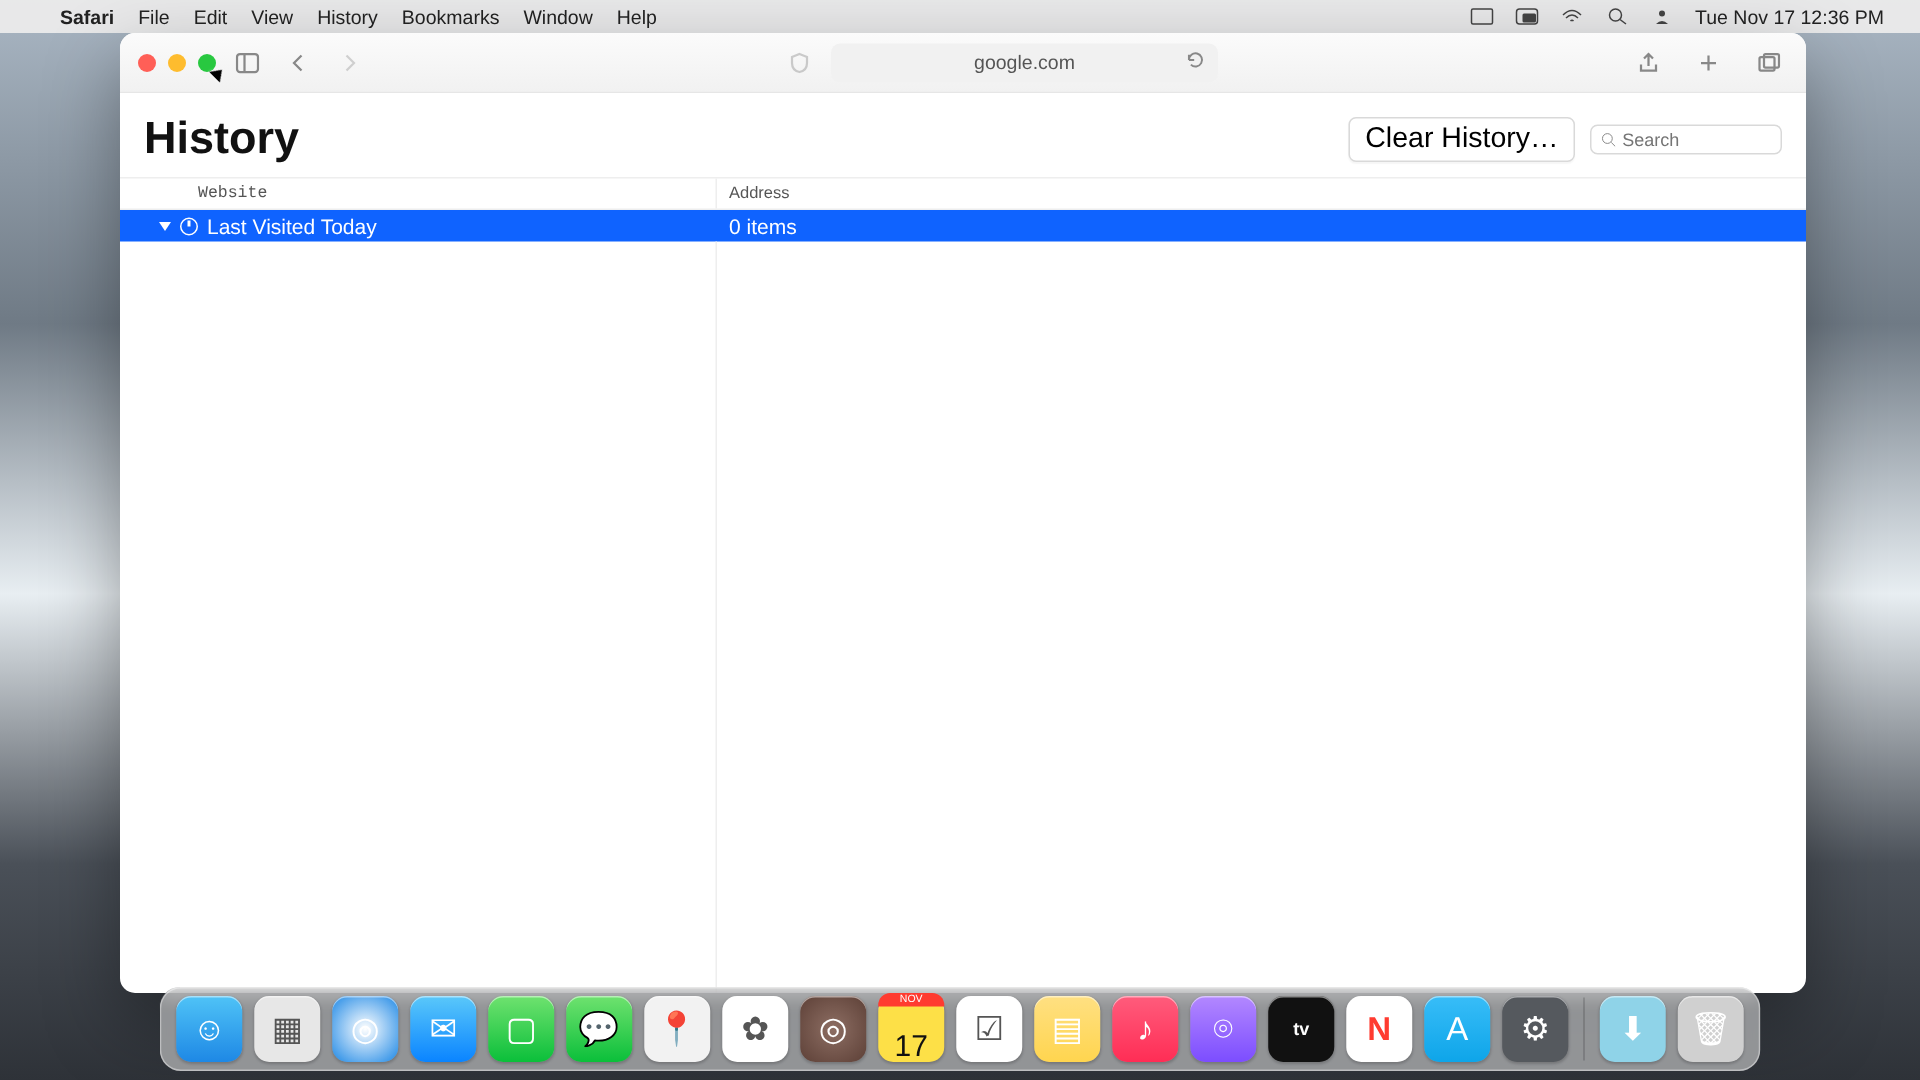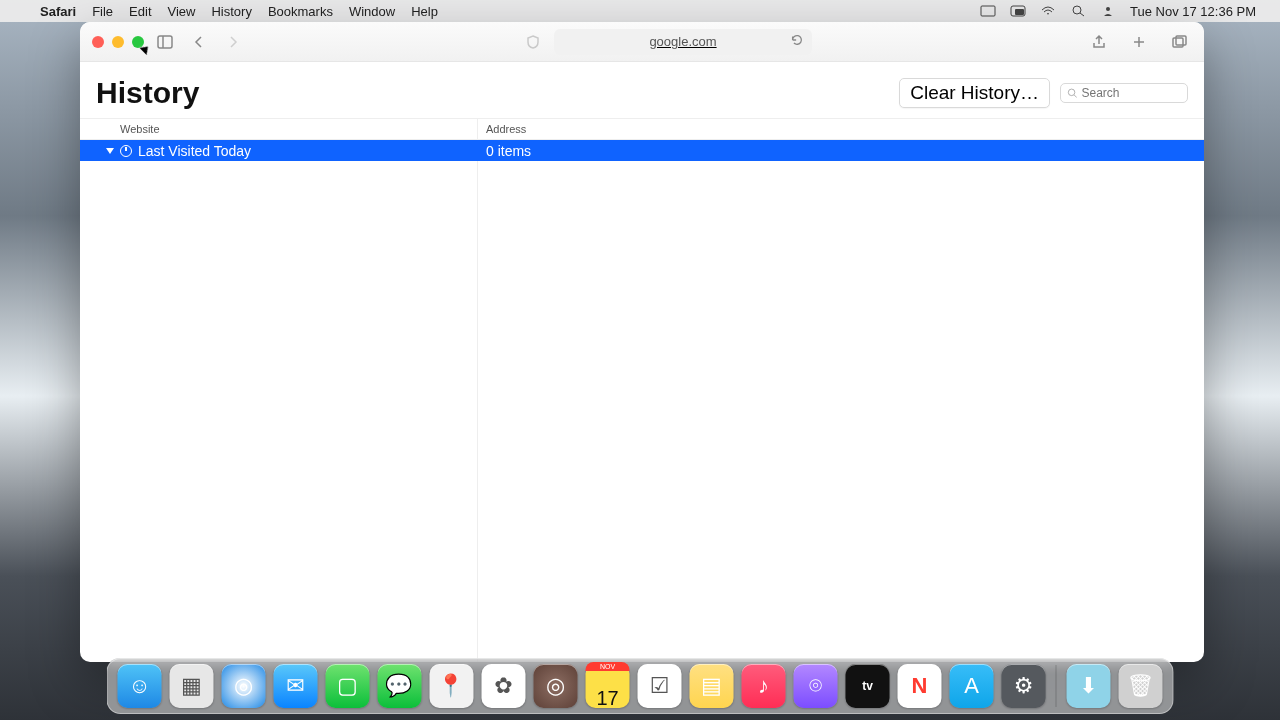--- a/index.html
+++ b/index.html
@@ -9,42 +9,42 @@
 
 .menubar { position:absolute; top:0; left:0; right:0; height:22px; background:rgba(235,235,235,.95); display:flex; align-items:center; font-size:13px; color:#222; padding:0 24px; justify-content:space-between; }
 .menubar .left { display:flex; align-items:center; gap:16px; }
 .menubar .app { font-weight:700; }
 .menubar .right { display:flex; align-items:center; gap:14px; }
 .menubar .ico { width:16px; height:12px; display:inline-block; }
 .apple { font-size:15px; line-height:1; }
 
 
 .window { position:absolute; left:80px; top:22px; width:1124px; height:640px; background:#fff; border-radius:10px; box-shadow:0 20px 50px rgba(0,0,0,.35); display:flex; flex-direction:column; overflow:hidden; }
-.titlebar { height:40px; display:flex; align-items:center; padding:0 12px; gap:8px; border-bottom:1px solid #e6e6e6; background:linear-gradient(#fbfbfb,#f1f1f1);text-decoration:underline; }
+.titlebar { height:40px; display:flex; align-items:center; padding:0 12px; gap:8px; border-bottom:1px solid #e6e6e6; background:linear-gradient(#fbfbfb,#f1f1f1); }
 .traffic { display:flex; gap:8px; }
 .dot { width:12px; height:12px; border-radius:50%; }
 .dot.r{background:#ff5f57;} .dot.y{background:#febc2e;} .dot.g{background:#28c840;}
 .tb-btn { width:26px; height:22px; display:flex; align-items:center; justify-content:center; color:#6d6d6d; border-radius:4px; }
 .tb-btn svg{width:16px;height:16px;stroke:#888;fill:none;stroke-width:1.5;}
 .addr { flex:1; max-width:460px; margin:0 auto; height:26px; background:#f1f1f1; border-radius:6px; display:flex; align-items:center; justify-content:center; font-size:13px; color:#555; position:relative; }
 .addr .reload{position:absolute;right:8px;}
 .tb-right{display:flex;gap:14px;margin-left:auto;}
 .spacer{flex:1;}
 
 
 .headerrow{display:flex;align-items:center;padding:14px 16px 8px;gap:10px;}
 .pageTitle{font-size:30px;font-weight:800;color:#111;flex:1;}
 .clearbtn{background:#fff;border:1px solid #d9d9d9;border-radius:5px;padding:3px 10px;font-size:19px;box-shadow:0 1px 1px rgba(0,0,0,.04);}
 .searchwrap{display:flex;align-items:center;border:1px solid #d9d9d9;border-radius:5px;padding:2px 6px;width:128px;}
 .searchwrap input{border:none;outline:none;font-size:12px;width:100%;color:#333;background:transparent;}
 .searchwrap svg{width:12px;height:12px;stroke:#888;fill:none;margin-right:4px;}
 
 .cols{display:flex;font-size:11px;color:#555;border-top:1px solid #eee;border-bottom:1px solid #eee;}
 .cols div{padding:4px 8px;}
-.cols .c1{width:398px;padding-left:40px;border-right:1px solid #eee;}
+.cols .c1{width:398px;padding-left:52px;border-right:1px solid #eee;font-family:Liberation Mono, monospace;}
 .cols .c2{flex:1;}
 
 .row{display:flex;align-items:center;background:#0f63ff;color:#fff;font-size:14px;height:21px;}
 .row .rc1{width:398px;display:flex;align-items:center;gap:6px;padding-left:26px;}
 .row .rc2{flex:1;padding-left:8px;}
 .chev{width:0;height:0;border-left:4px solid transparent;border-right:4px solid transparent;border-top:6px solid #fff;}
 .clock{width:12px;height:12px;border:1.5px solid #fff;border-radius:50%;position:relative;}
 .clock::after{content:"";position:absolute;left:4px;top:1px;width:1.5px;height:4px;background:#fff;}
 
 .body{flex:1;display:flex;}

